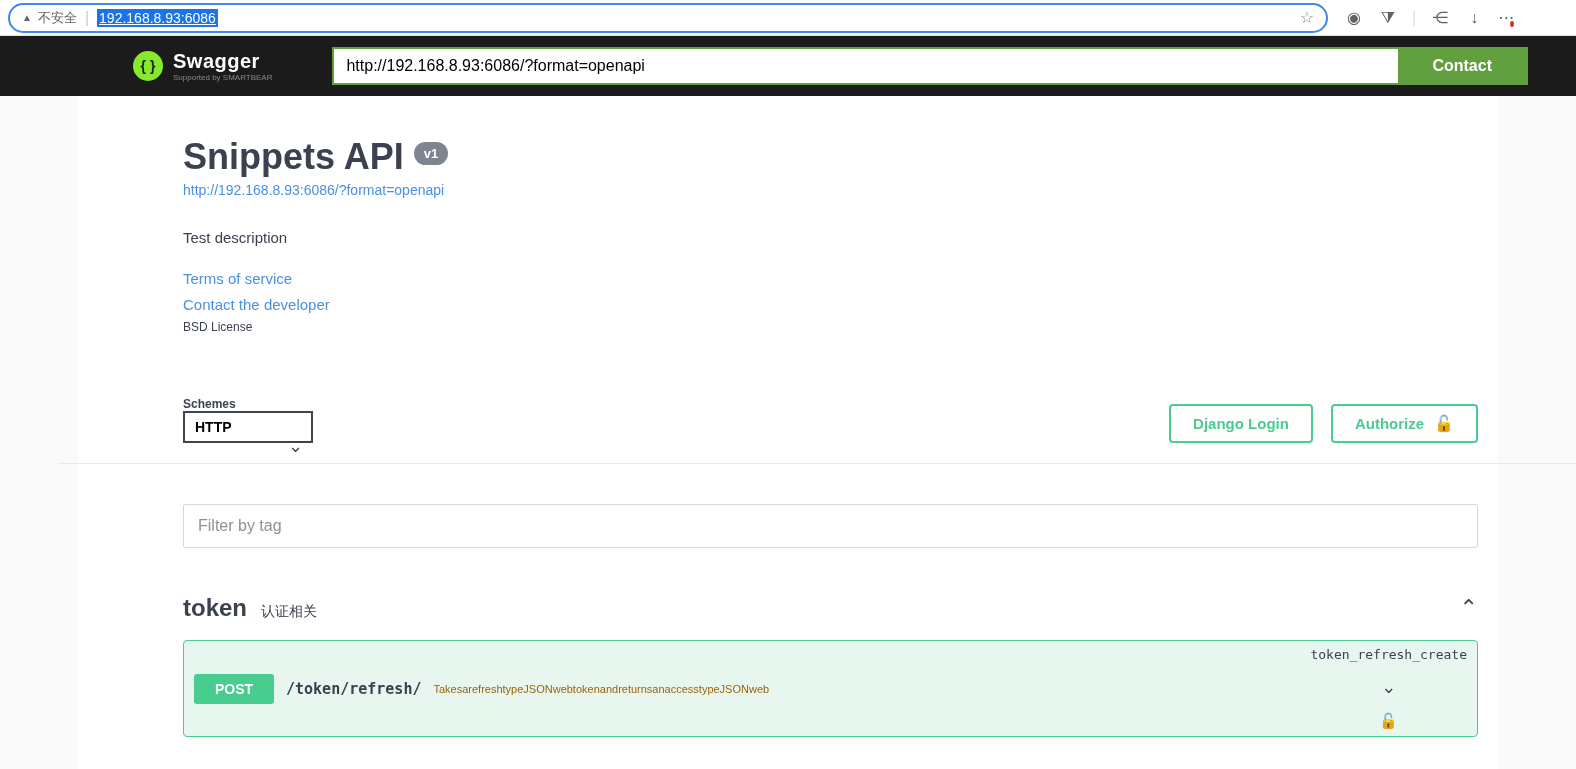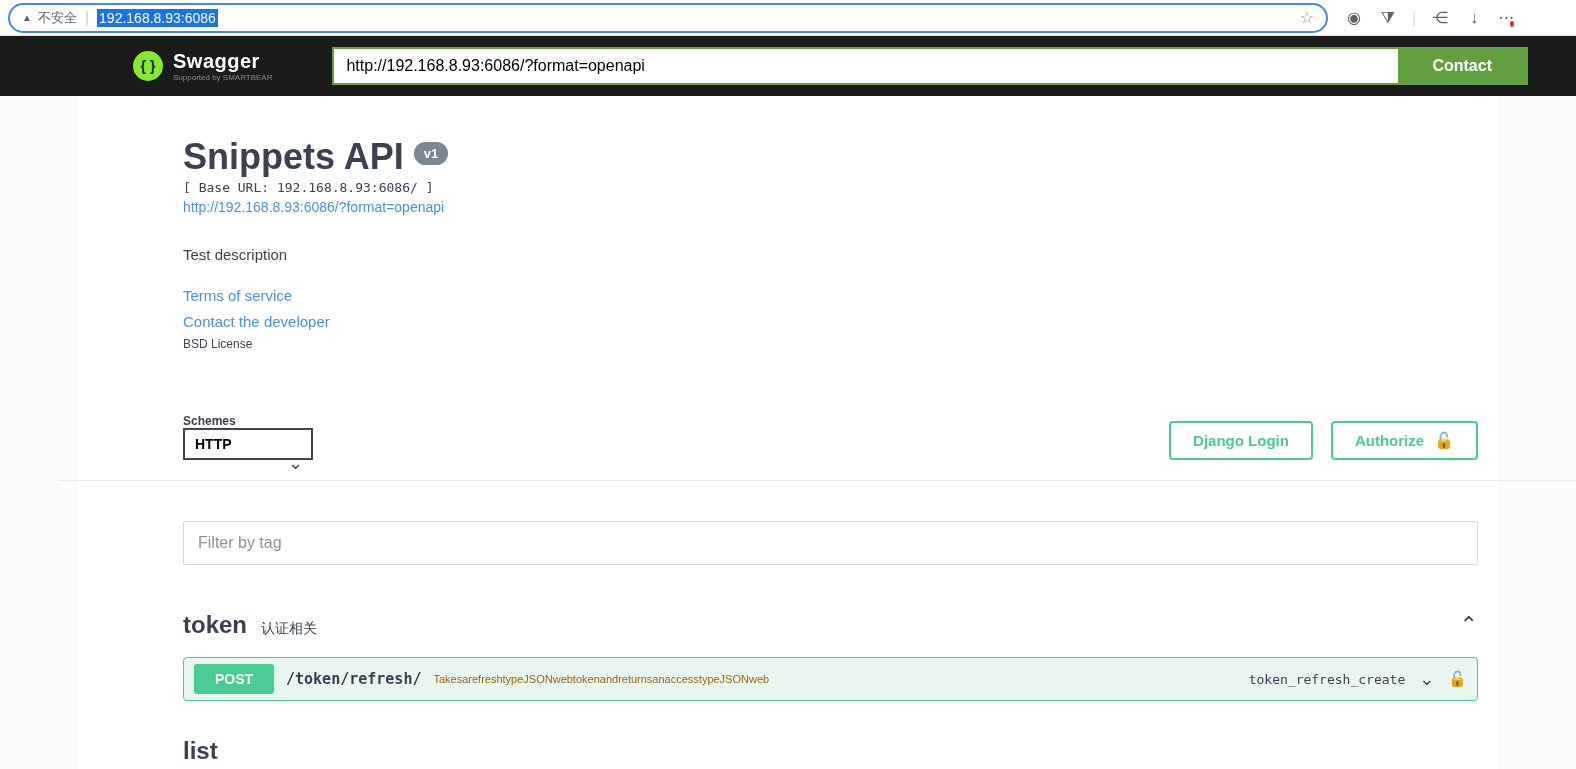--- a/index.html
+++ b/index.html
@@ -37,20 +37,21 @@
       content: "▲";
       font-size: 10px;
       color: #5f6368;
     }
     .address-sep { color: #ccc; }
     .address-text {
       background: #1a73e8;
       color: #fff;
       padding: 1px 2px;
       font-size: 14px;
+      text-decoration: underline;
     }
     .star-icon { color: #888; margin-left: auto; font-size: 16px; }
     .chrome-icons { display: flex; gap: 14px; align-items: center; padding: 0 8px; }
     .chrome-icon { width: 20px; height: 20px; display: flex; align-items: center; justify-content: center; color: #5f6368; font-size: 16px; }
     .chrome-sep { color: #ddd; }
     .red-dot { width: 6px; height: 6px; background: #d93025; border-radius: 50%; position: relative; top: 6px; left: -4px; }
     
     
     .topbar {
       background: #1b1b1b;
@@ -280,21 +281,21 @@
       font-family: monospace;
       font-weight: bold;
       font-size: 15px;
       color: #3b4151;
     }
     .opblock-summary {
       color: #a16207;
       font-size: 11px;
       flex: 1;
     }
-    .opblock-right { display: flex; align-items: center; gap: 14px; }
+    .opblock-right { display: flex; align-items: center; gap: 14px; flex-direction: column; }
     .opblock-id {
       font-family: monospace;
       font-size: 13px;
       color: #3b4151;
     }
     .opblock-chevron { color: #3b4151; font-size: 18px; }
     .opblock-lock { color: #909090; font-size: 15px; }
     
     .tag-section-next { margin-top: 30px; }
   </style>
@@ -332,21 +333,20 @@
       <button class="explore-btn">Contact</button>
     </div>
   </div>
 </div>
 
 <div class="main">
   <div class="info-title">
     <h1>Snippets API</h1>
     <span class="version-badge">v1</span>
   </div>
-  <div class="base-url">[ Base URL: 192.168.8.93:6086/ ]</div>
   <a class="spec-link" href="#">http://192.168.8.93:6086/?format=openapi</a>
   
   <div class="description">Test description</div>
   
   <div class="info-links">
     <a href="#">Terms of service</a>
     <a href="#">Contact the developer</a>
     <div class="license">BSD License</div>
   </div>
   

